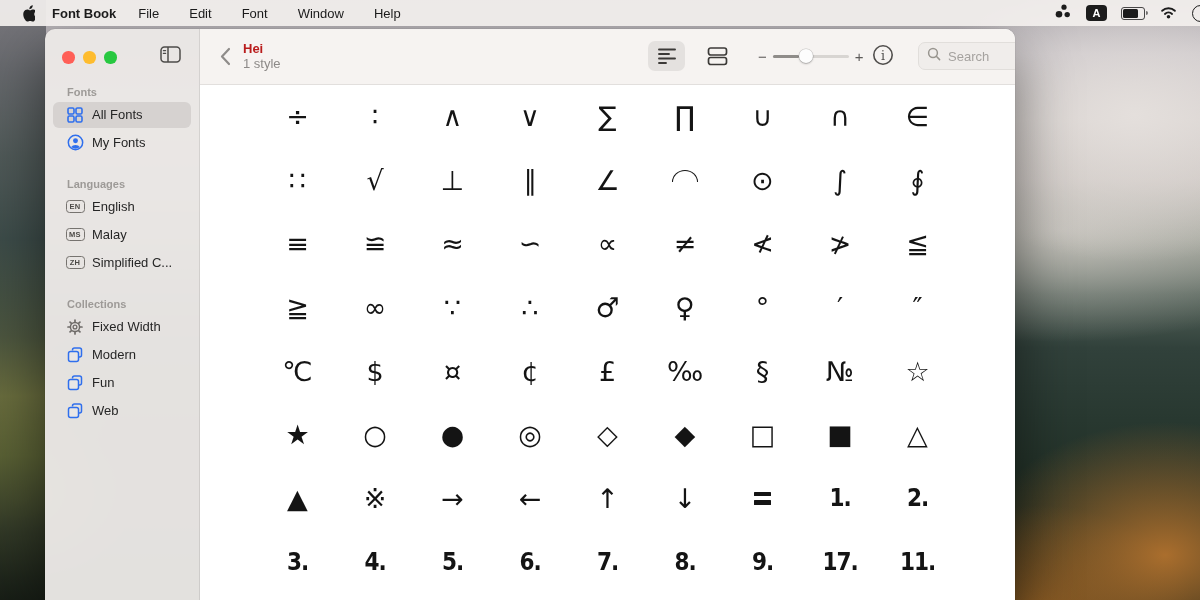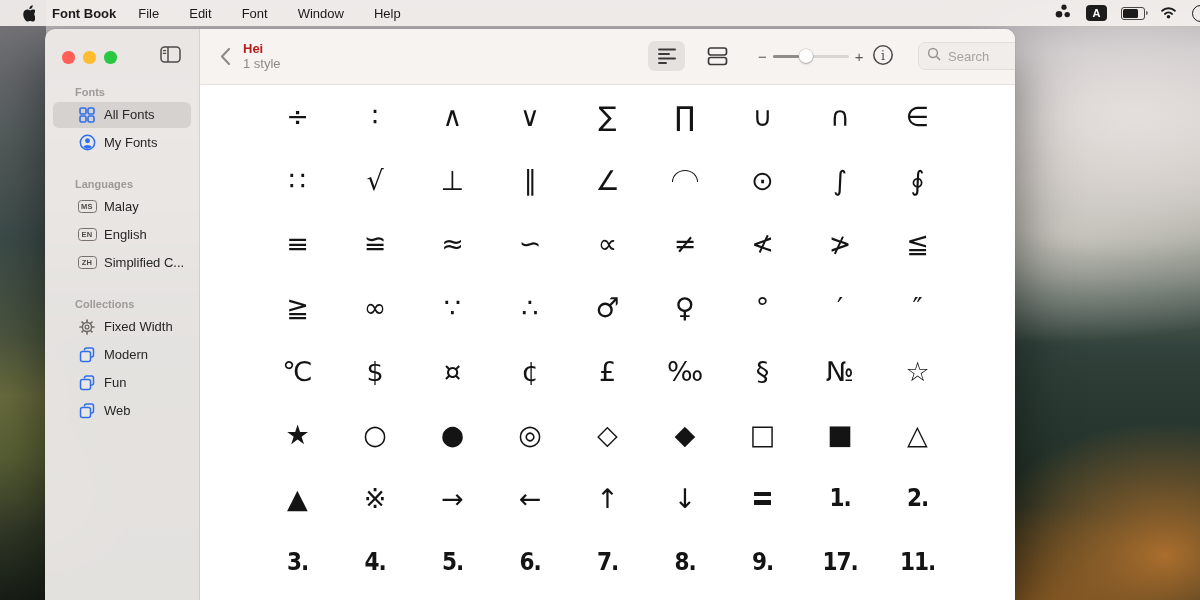--- a/index.html
+++ b/index.html
@@ -55,24 +55,24 @@
 
   
   .sidebar{
     width:155px;flex:none;background:rgba(234,231,229,.97);
     border-right:1px solid rgba(0,0,0,.09);
     position:relative;box-sizing:border-box;padding-top:16px;
   }
   .traffic{display:flex;gap:8.5px;margin:6px 0 0 17px;}
   .traffic span{width:12.5px;height:12.5px;border-radius:50%;display:block;}
   .sidebar-toggle{position:absolute;right:18px;top:17px;}
-  .sb-section-title{margin:22px 0 4px 30px;font-size:11px;font-weight:bold;color:#9d9a97;}
+  .sb-section-title{margin:22px 0 4px 22px;font-size:11px;font-weight:bold;color:#9d9a97;}
   .sb-row{
     display:flex;align-items:center;height:26px;margin:2px 8px;border-radius:6px;
-    font-size:13px;color:#262626;padding-left:25px;box-sizing:border-box;gap:8px;
+    font-size:13px;color:#262626;padding-left:13px;box-sizing:border-box;gap:8px;
   }
   .sb-row.selected{background:#d6d2d0;}
   .sb-row .sb-icon{width:18px;display:flex;justify-content:center;flex:none;}
   .lang-badge{
     min-width:19px;height:13px;border:1.1px solid #76736f;border-radius:3.5px;
     font-size:7.5px;font-weight:bold;color:#4c4a47;display:flex;align-items:center;
     justify-content:center;padding:0 1px;box-sizing:border-box;letter-spacing:.3px;
   }
   .sb-label{white-space:nowrap;overflow:hidden;}
 
@@ -206,29 +206,29 @@
      <circle cx="9" cy="9" r="7.6" fill="none" stroke="#2f6fed" stroke-width="1.6"></circle>
      <circle cx="9" cy="7.2" r="2.6" fill="#2f6fed"></circle>
      <path d="M4.4,13.8 a5.2,4 0 0 1 9.2,0 a7.6,7.6 0 0 1 -9.2,0z" fill="#2f6fed"></path>
             </svg>
           </span>
           <span class="sb-label">My Fonts</span>
         </div>
         <div class="sb-section-title">Languages</div>
         <div class="sb-row">
           <span class="sb-icon">
+            <span class="lang-badge">EN</span>
+          </span>
+          <span class="sb-label">English</span>
+        </div>
+        <div class="sb-row">
+          <span class="sb-icon">
             <span class="lang-badge">MS</span>
           </span>
           <span class="sb-label">Malay</span>
-        </div>
-        <div class="sb-row">
-          <span class="sb-icon">
-            <span class="lang-badge">EN</span>
-          </span>
-          <span class="sb-label">English</span>
         </div>
         <div class="sb-row">
           <span class="sb-icon">
             <span class="lang-badge">ZH</span>
           </span>
           <span class="sb-label">Simplified C...</span>
         </div>
         <div class="sb-section-title">Collections</div>
         <div class="sb-row">
           <span class="sb-icon">

